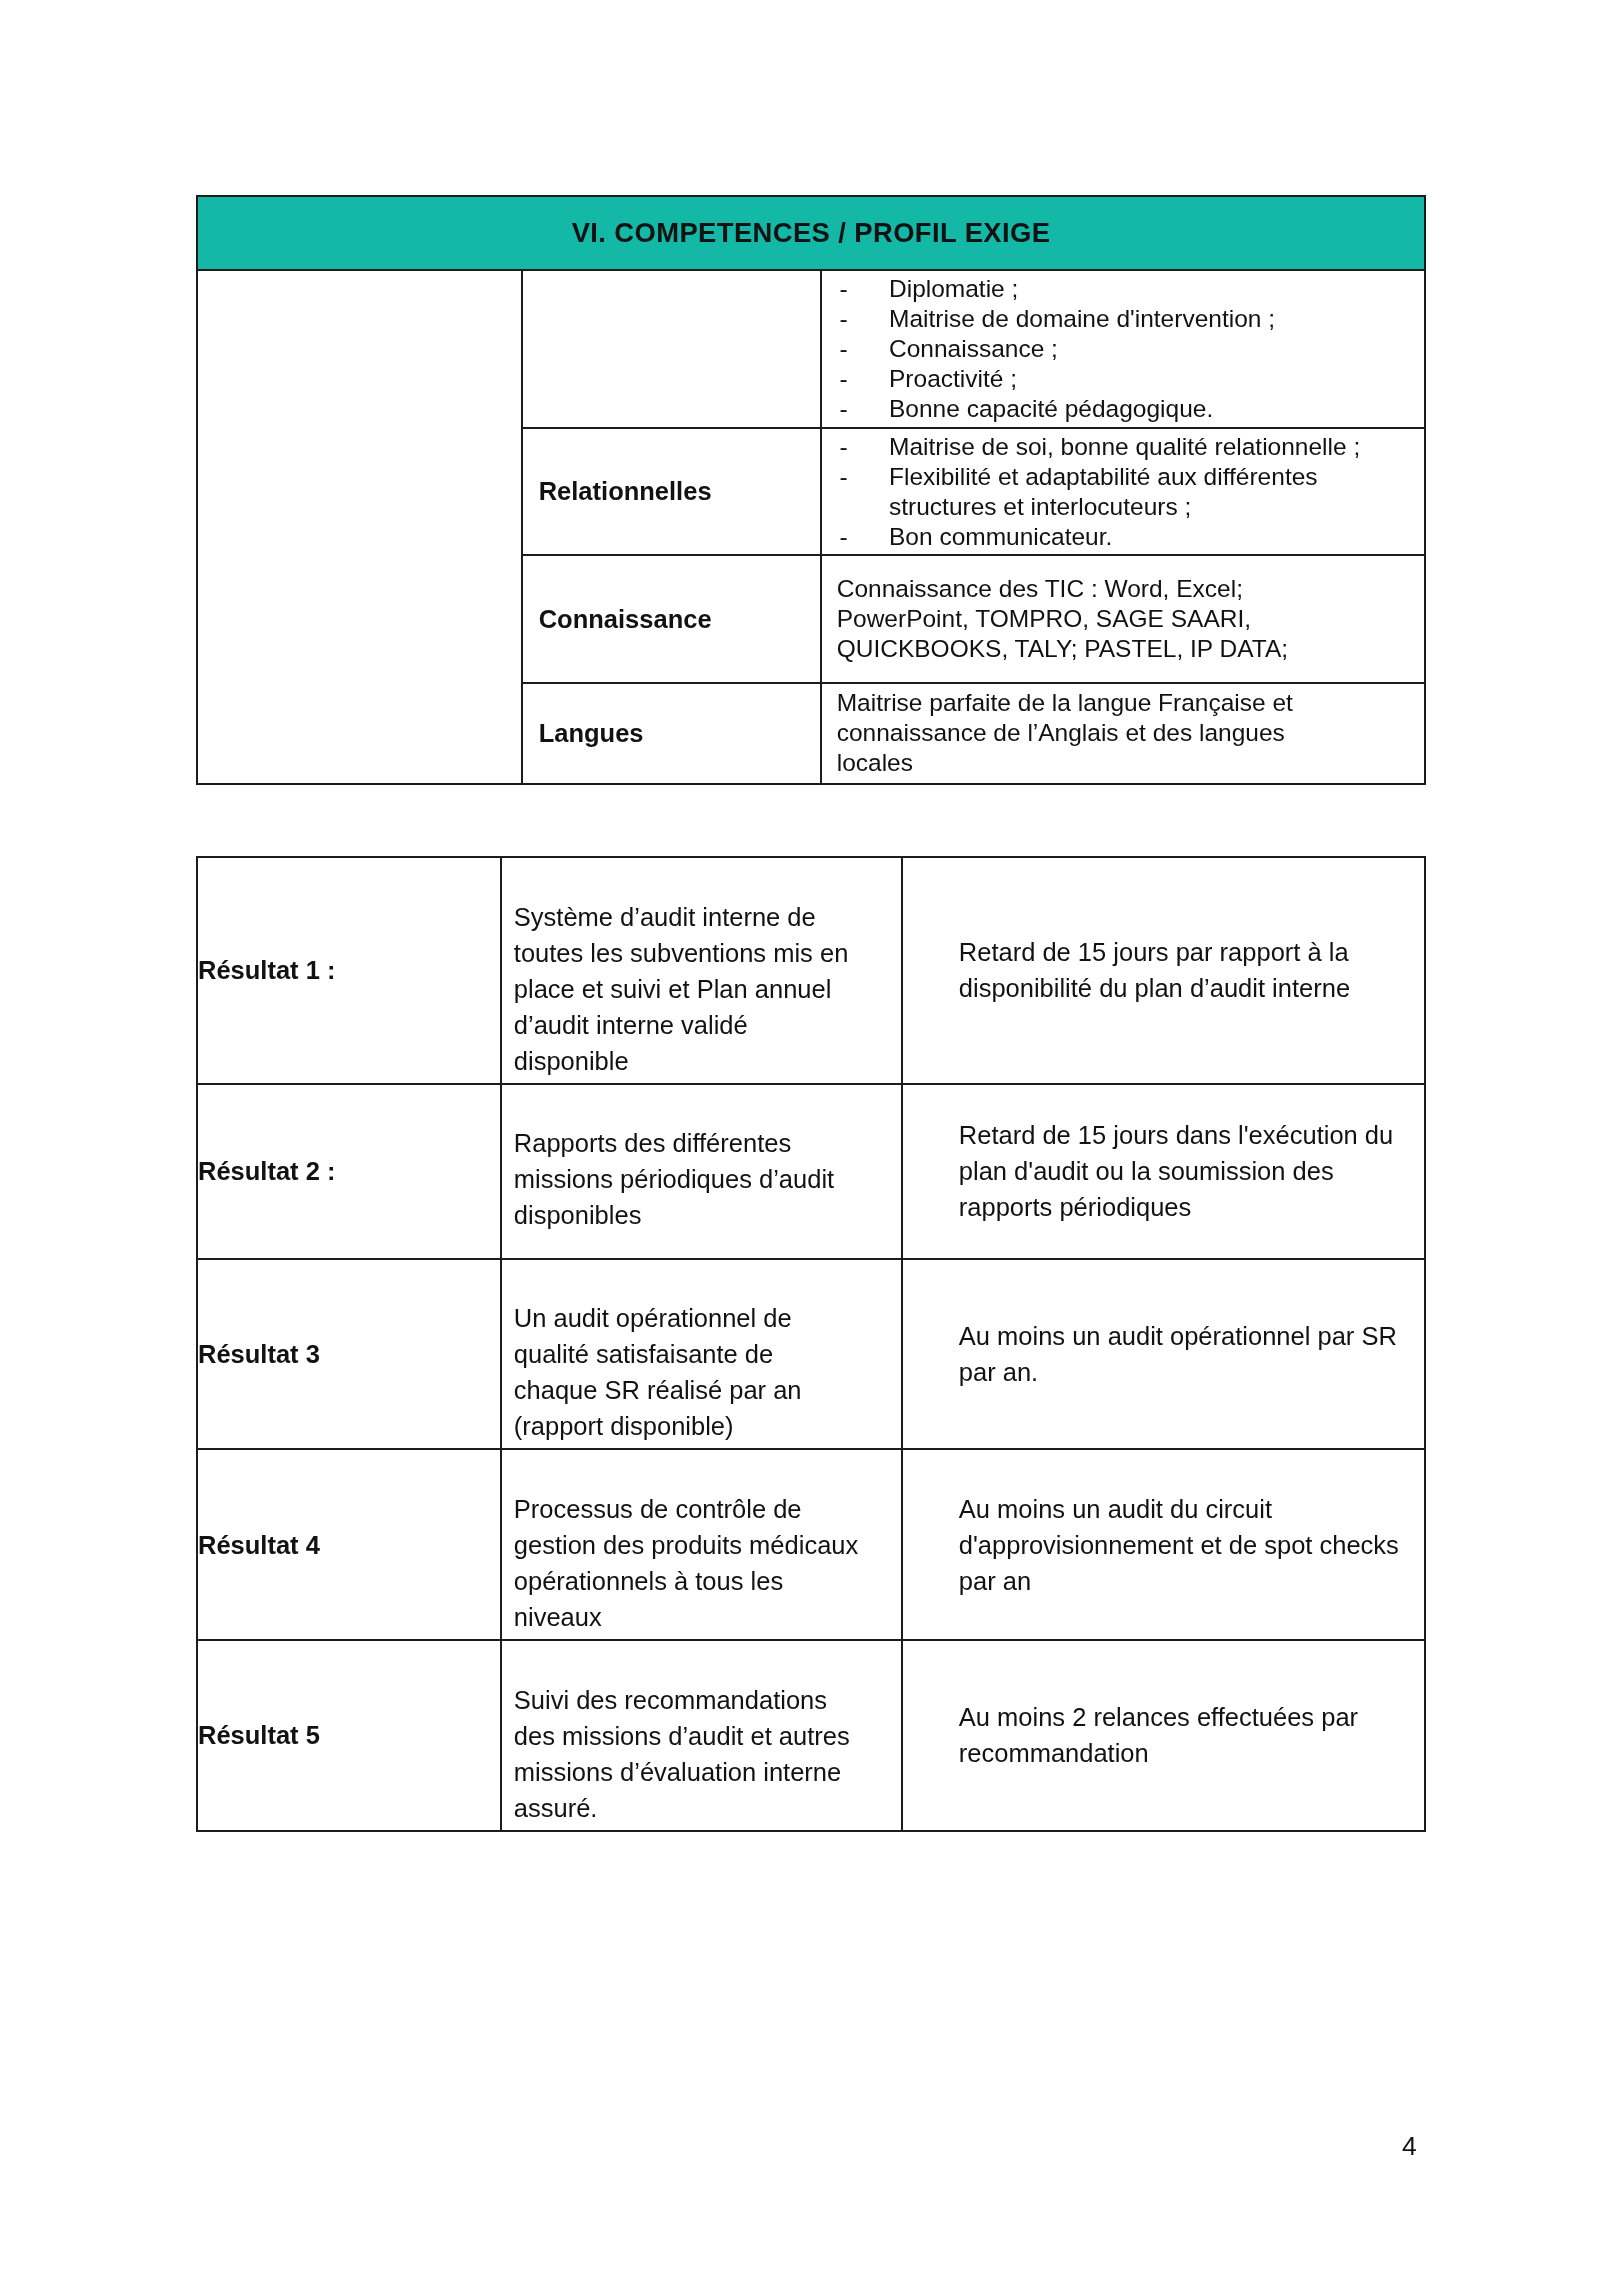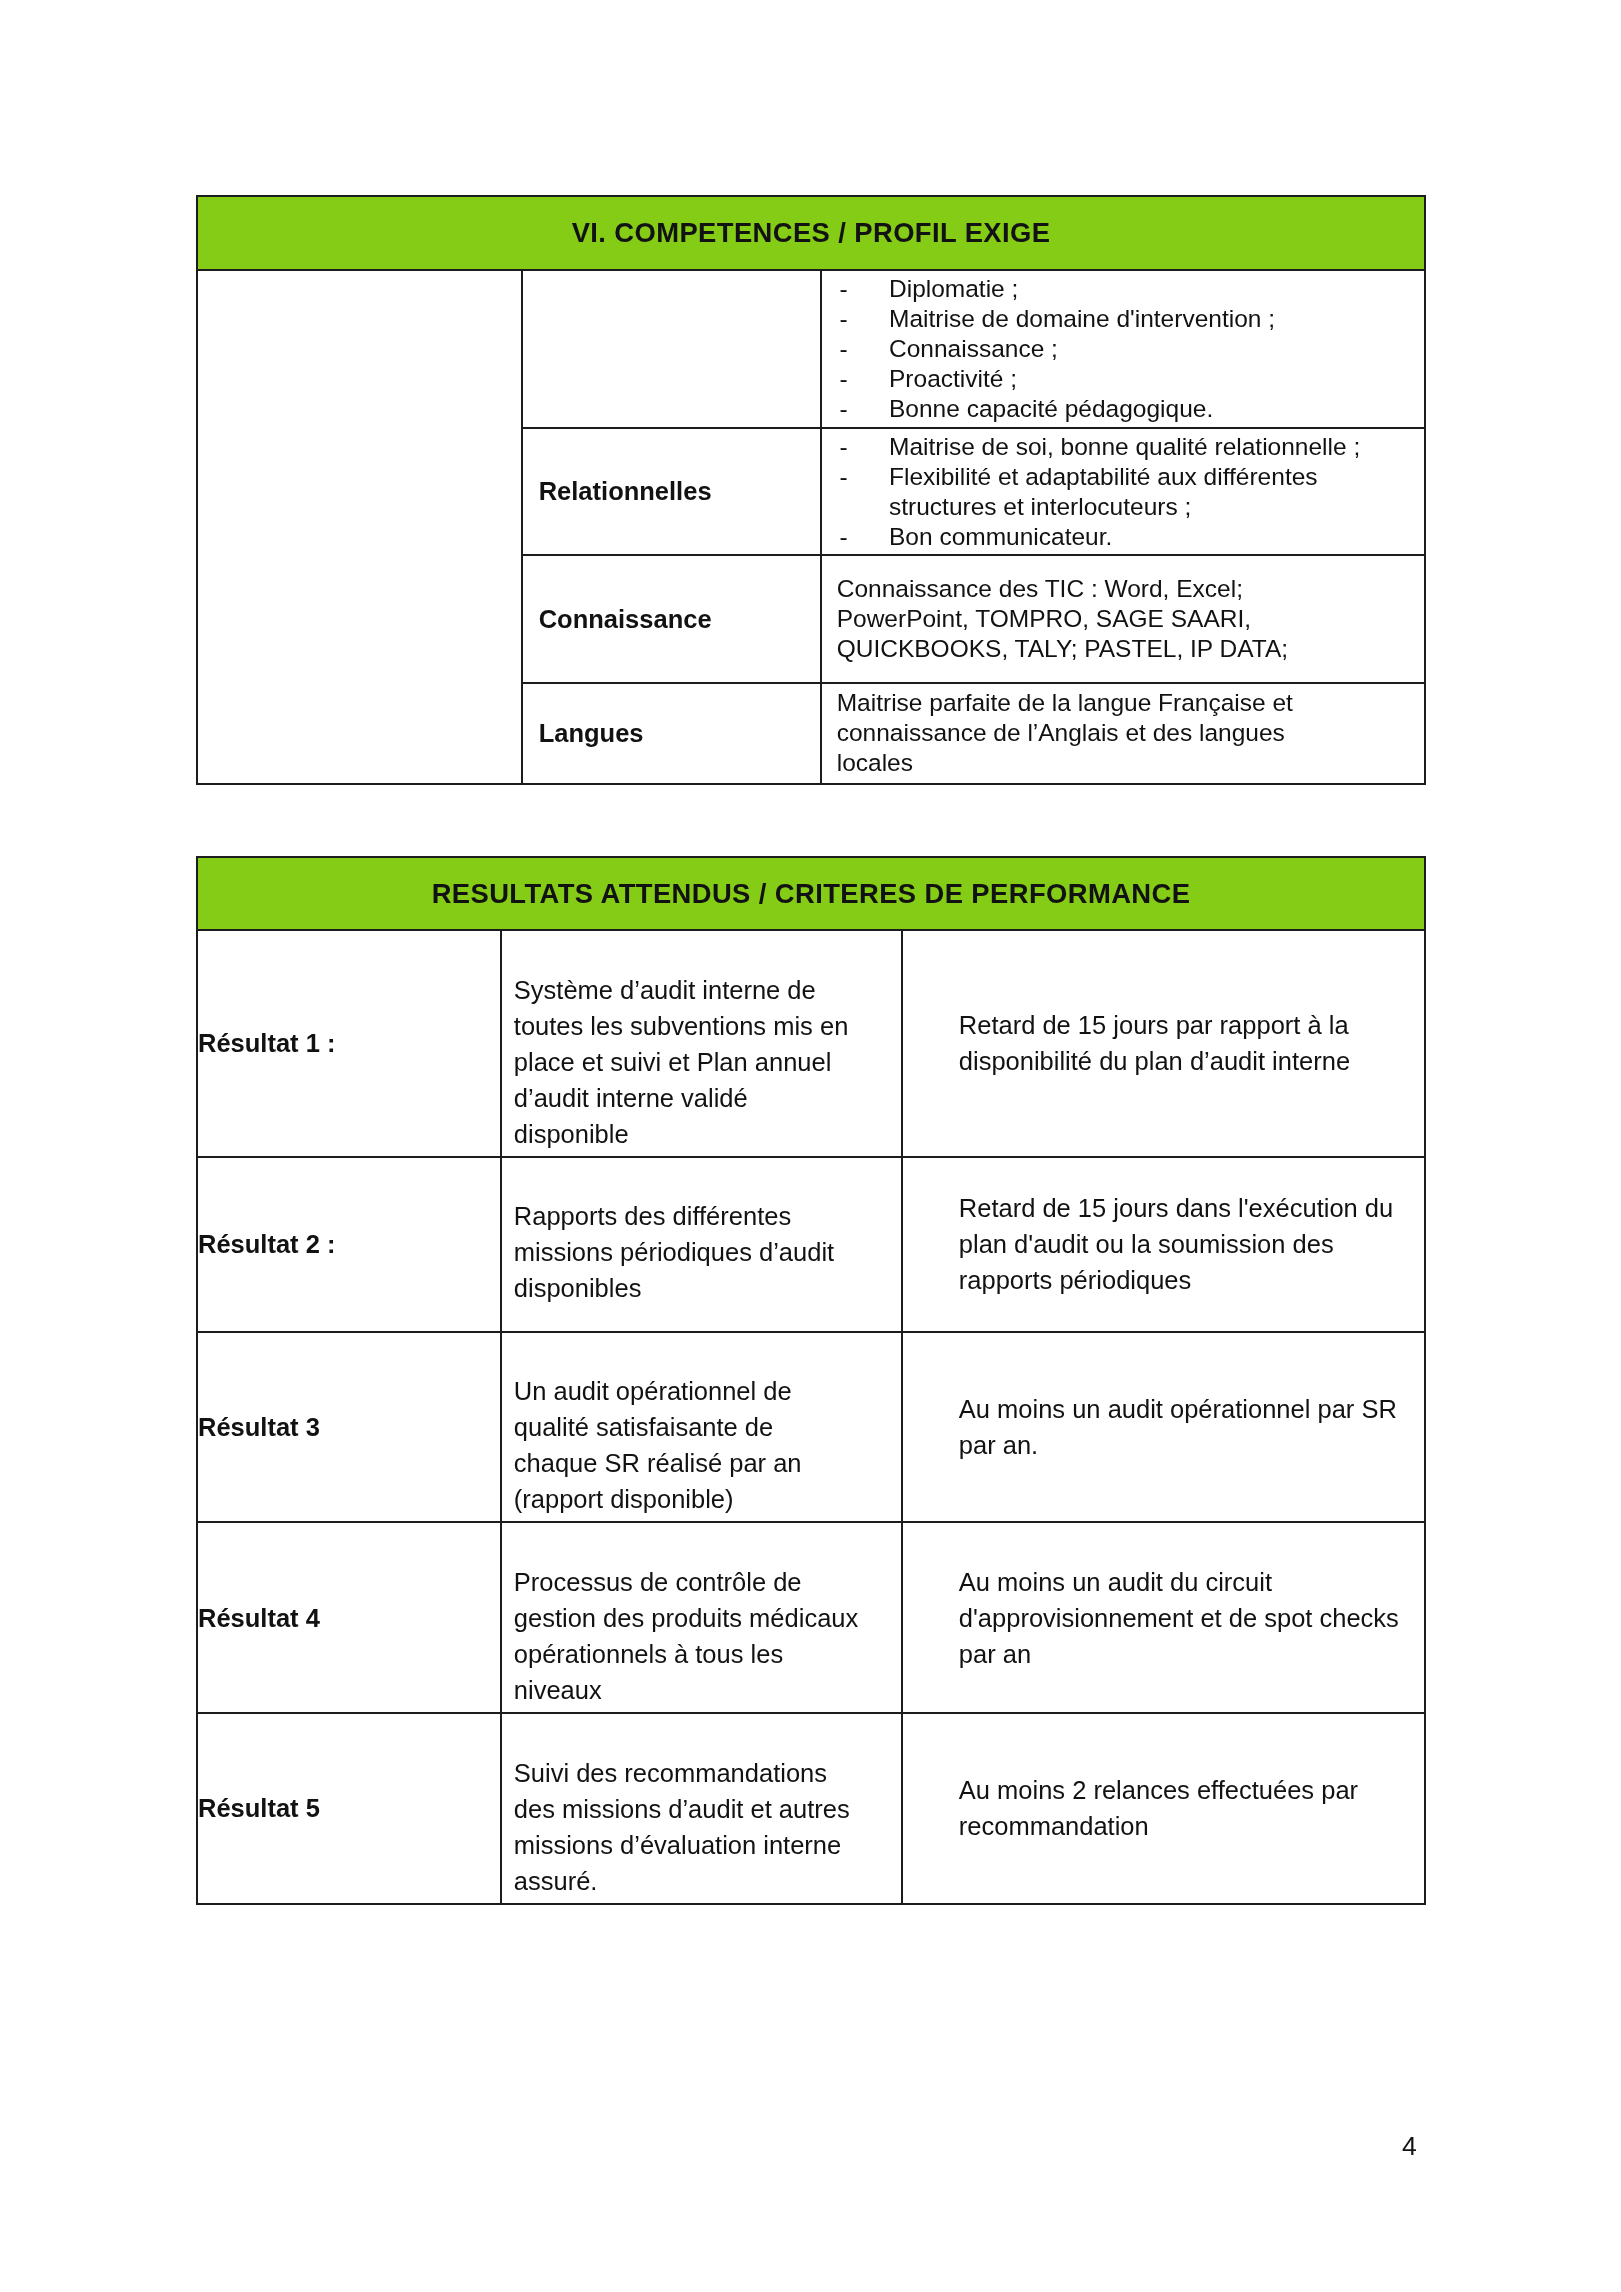--- a/index.html
+++ b/index.html
@@ -20,21 +20,21 @@
     width: 1228px;
   }
   table.t1 { top: 195px; }
   table.t2 { top: 856px; }
   .doc-table td {
     border: 2px solid #1c1c1c;
     padding: 0;
     overflow: hidden;
   }
   td.hdr {
-    background: #84cc16;
+    background: #14b8a6;
     text-align: center;
     vertical-align: middle;
     font-weight: bold;
     font-size: 27.4px;
     letter-spacing: 0.4px;
   }
   
   .t1 { font-size: 24.5px; line-height: 30px; }
   .t1 td.label-cell {
     vertical-align: middle;
@@ -124,23 +124,20 @@
   </tbody>
     </table>
 
   <table class="doc-table t2">
     <colgroup>
         <col style="width:304px">
         <col style="width:401px">
         <col style="width:523px">
       </colgroup>
     <tbody>
-        <tr class="h74">
-      <td colspan="3" class="hdr">RESULTATS ATTENDUS / CRITERES DE PERFORMANCE</td>
-    </tr>
     <tr class="h201">
       <td class="label-cell">Résultat 1 :</td>
       <td class="mid-cell">
         <div class="para">Système d’audit interne de
 toutes les subventions mis en
 place et suivi et Plan annuel
 d’audit interne validé
 disponible</div>
       </td>
       <td class="right-cell">

